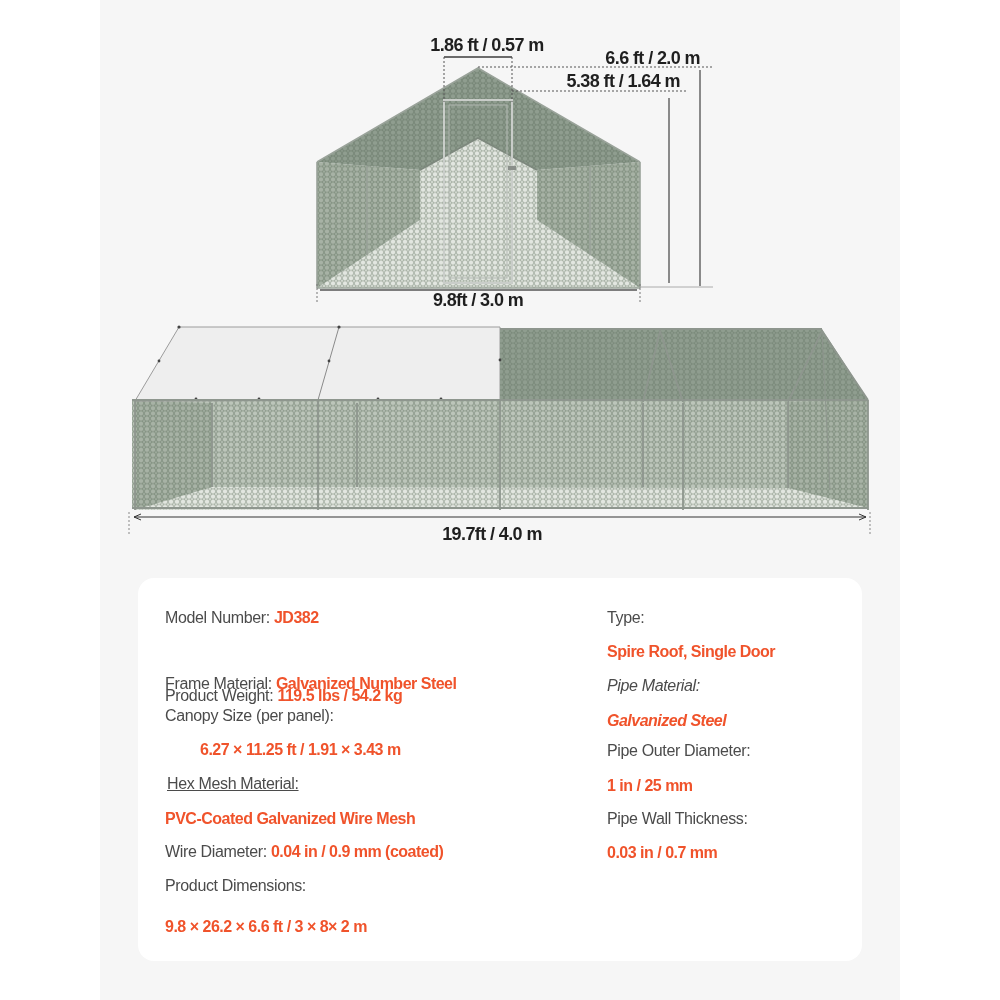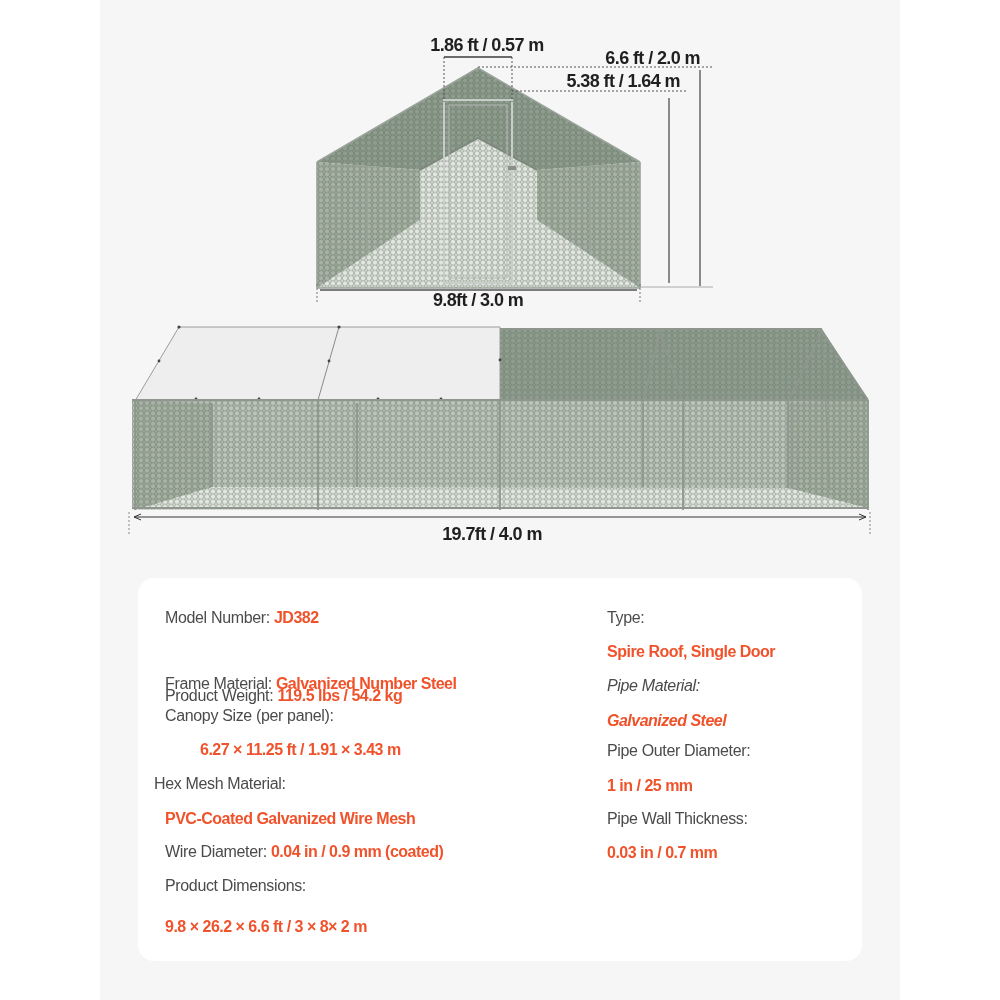--- a/index.html
+++ b/index.html
@@ -164,21 +164,21 @@
 <div class="line" style="left:165px; top:636px;margin-top:48px;">
   <span class="lbl">Product Weight:</span>
   <span class="val">119.5 lbs / 54.2 kg</span>
 </div>
 <div class="line" style="left:165px; top:672px;">
   <span class="lbl">Frame Material:</span>
   <span class="val">Galvanized Number Steel</span>
 </div>
 <div class="line lbl" style="left:165px; top:704px;text-align:right;">Canopy Size (per panel):</div>
 <div class="line val" style="left:165px; top:738px;margin-left:35px;">6.27 × 11.25 ft / 1.91 × 3.43 m</div>
-<div class="line lbl" style="left:154px; top:772px;">Hex Mesh Material:</div>
+<div class="line lbl" style="left:167px; top:772px;text-decoration:underline;">Hex Mesh Material:</div>
 <div class="line val" style="left:165px; top:807px;">PVC-Coated Galvanized Wire Mesh</div>
 <div class="line" style="left:165px; top:840px;">
   <span class="lbl">Wire Diameter:</span>
   <span class="val">0.04 in / 0.9 mm (coated)</span>
 </div>
 <div class="line lbl" style="left:165px; top:874px;">Product Dimensions:</div>
 <div class="line val" style="left:165px; top:909px;margin-top:6px;">9.8 × 26.2 × 6.6 ft / 3 × 8× 2 m</div>
 
 <div class="line lbl" style="left:607px; top:606px;">Type:</div>
 <div class="line val" style="left:607px; top:640px;">Spire Roof, Single Door</div>

